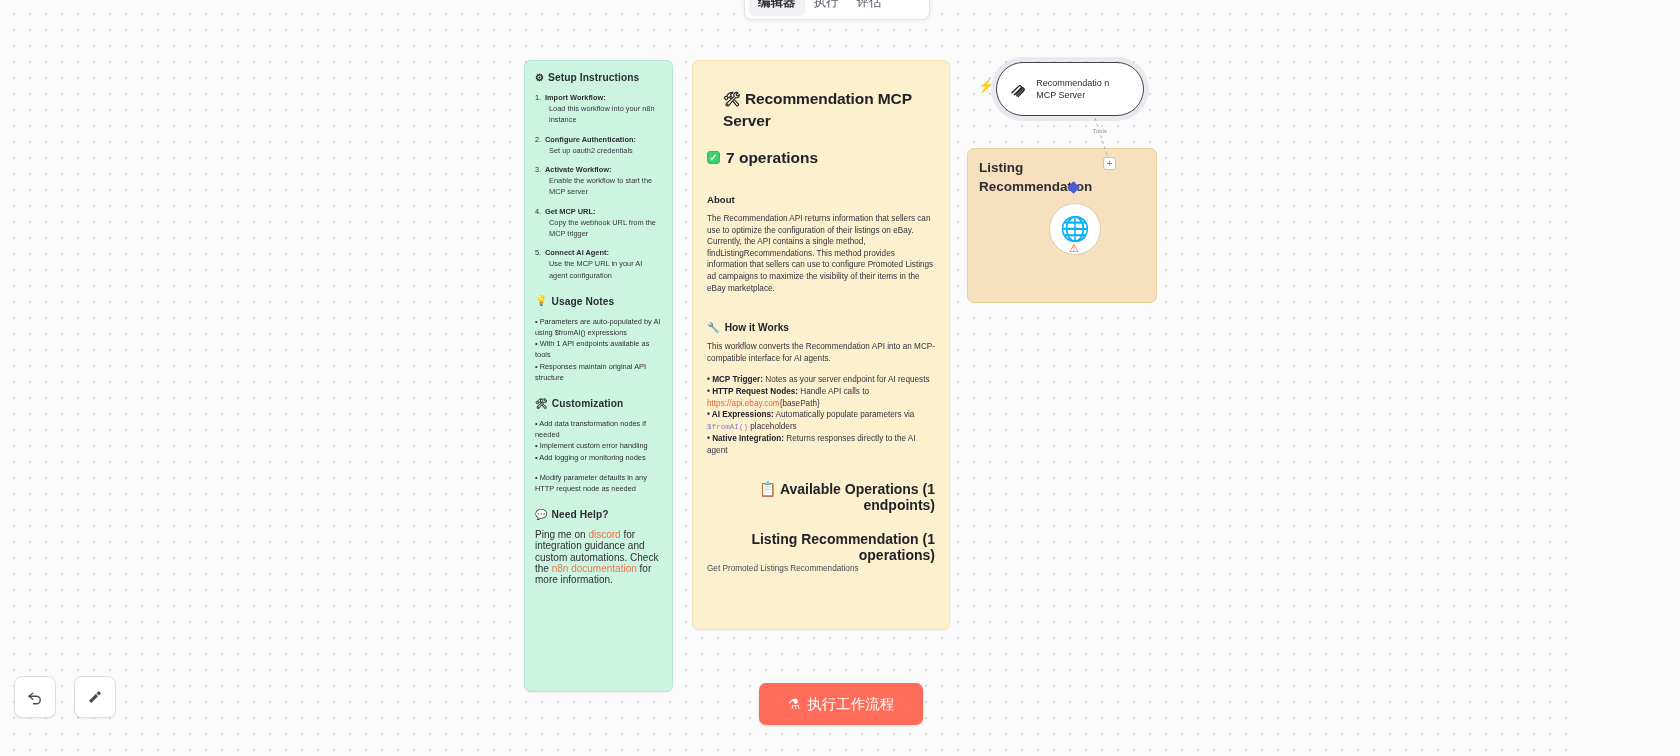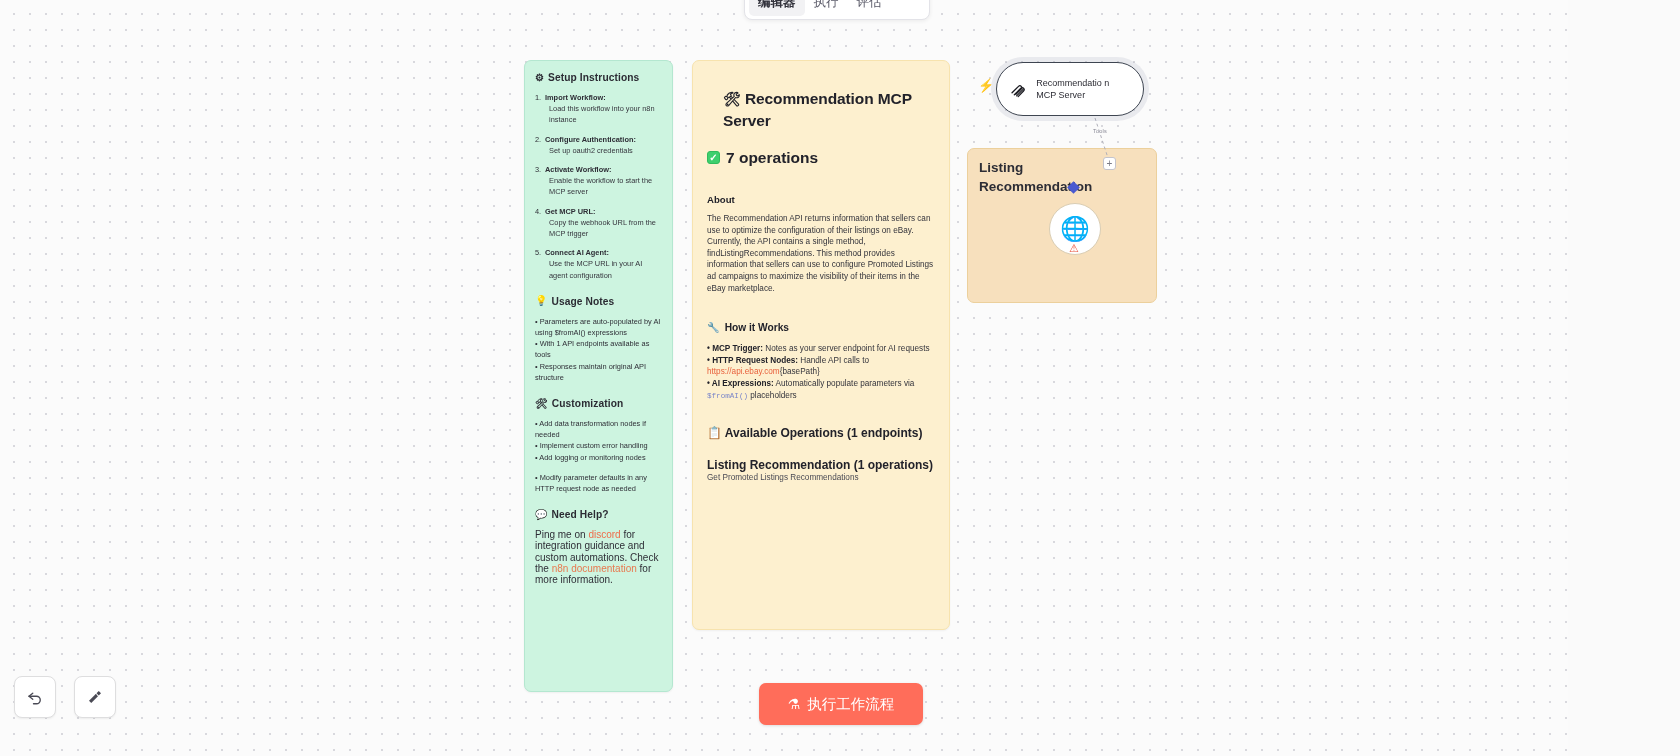--- a/index.html
+++ b/index.html
@@ -144,21 +144,21 @@
     color: #33333b;
   }
   #note-orange ul {
     margin: 10px 0 0 0; padding: 0; list-style: none;
     font-size: 8.2px; line-height: 11.6px; color: #33333b;
   }
   #note-orange ul li { margin-bottom: 0; }
   #note-orange ul b { font-weight: 700; color: #22222a; }
   .codeurl { color: #e8603c; }
   .codemono { font-family: "Liberation Mono", monospace; color: #7b86c9; font-size: 7.6px; }
-  .ops-title { font-size: 12px; font-weight: 700; color: #22222a; margin-top: 24px; }
+  .ops-title { font-size: 14px; font-weight: 700; color: #22222a; margin-top: 24px; text-align: right; }
   .ops-sub { font-size: 8.2px; color: #4a4a54; margin-top: 1px; }
 
   
   #mcp-node {
     position: absolute;
     left: 996px; top: 62px;
     width: 148px; height: 54px;
     background: #ffffff;
     border: 1.6px solid #3e4551;
     border-radius: 27px;
@@ -357,25 +357,27 @@
       <span>7 operations</span>
     </div>
 
     <h2>About</h2>
     <p>The Recommendation API returns information that sellers can use to optimize the configuration of their listings on eBay. Currently, the API contains a single method, findListingRecommendations. This method provides information that sellers can use to configure Promoted Listings ad campaigns to maximize the visibility of their items in the eBay marketplace.</p>
 
     <h2 class="ih">
       <span>🔧</span>
       <span>How it Works</span>
     </h2>
+    <p>This workflow converts the Recommendation API into an MCP-compatible interface for AI agents.</p>
 
     <ul>
       <li><b>• MCP Trigger:</b><span> Notes as your server endpoint for AI requests</span></li>
       <li><b>• HTTP Request Nodes:</b><span> Handle API calls to </span><span class="codeurl">https://api.ebay.com</span><span>{basePath}</span></li>
       <li><b>• AI Expressions:</b><span> Automatically populate parameters via </span><span class="codemono">$fromAI()</span><span> placeholders</span></li>
+      <li><b>• Native Integration:</b><span> Returns responses directly to the AI agent</span></li>
     </ul>
 
     <div class="ops-title">
       <span>📋</span>
       <span>Available Operations (1 endpoints)</span>
     </div>
     <div style="margin-top:18px;">
       <div class="ops-title" style="margin-top:0">Listing Recommendation (1 operations)</div>
       <div class="ops-sub">Get Promoted Listings Recommendations</div>
     </div>

